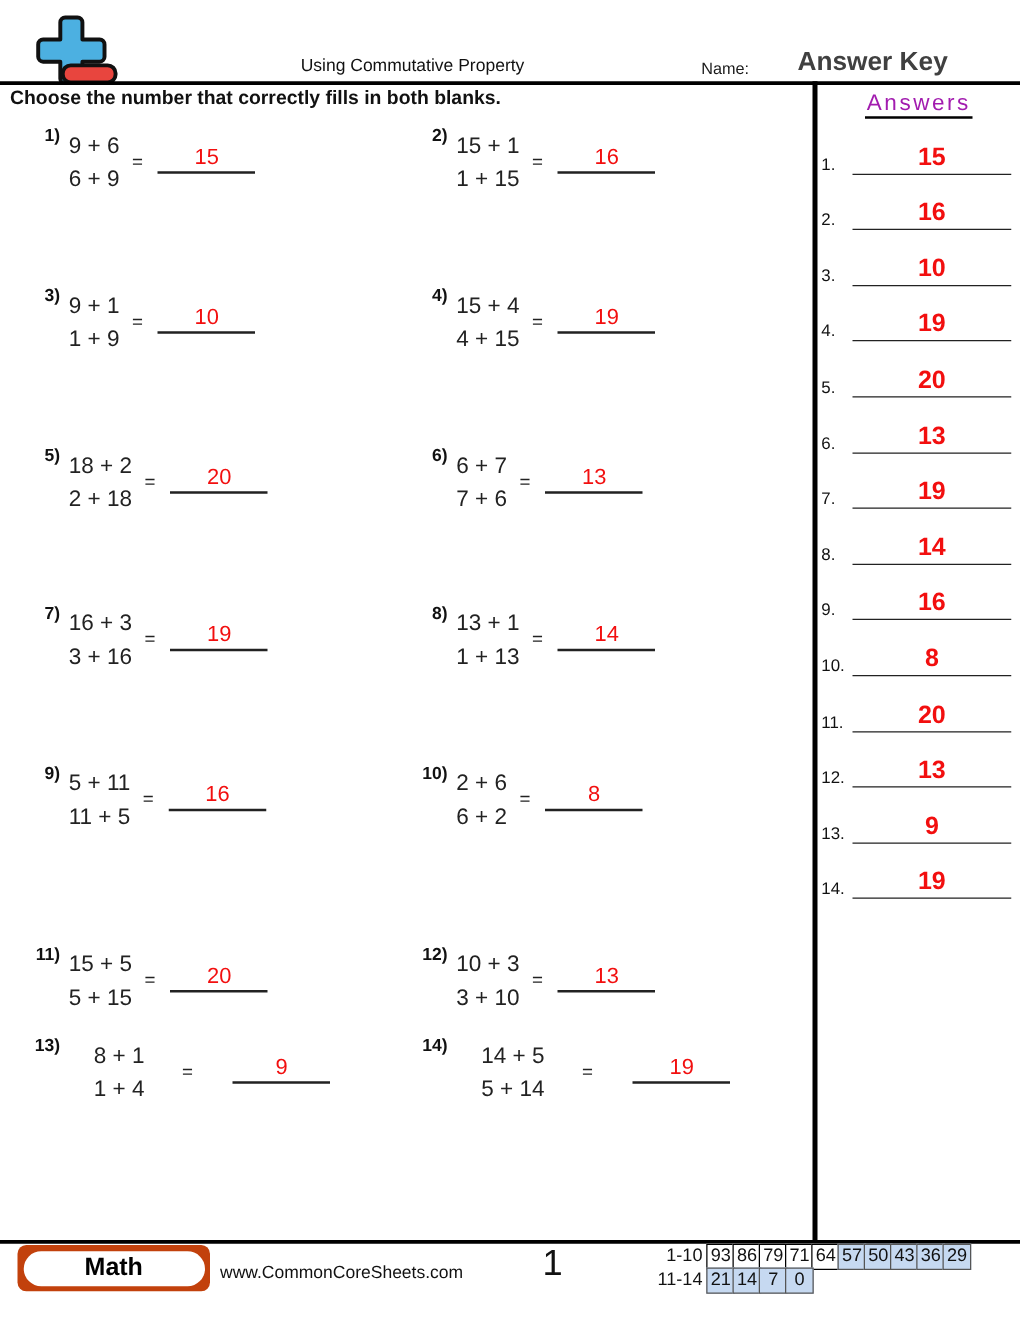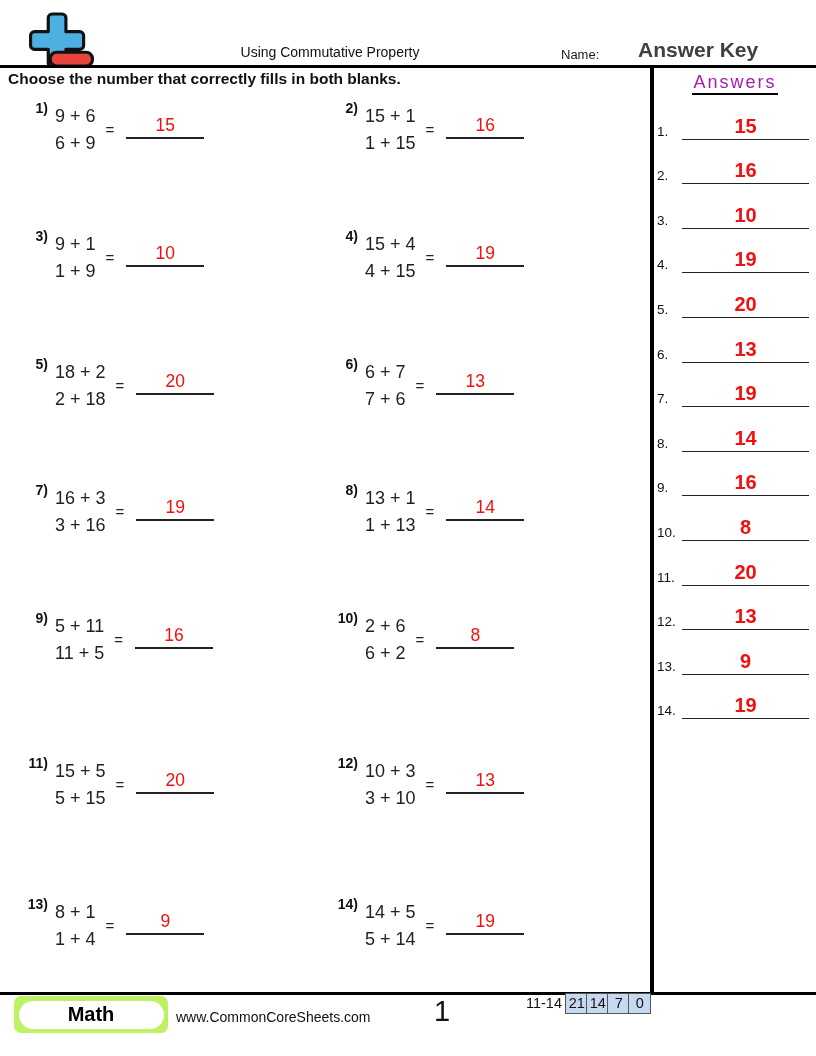--- a/index.html
+++ b/index.html
@@ -11,42 +11,42 @@
   .title { position:absolute; left:0; top:44px; width:660px; text-align:center; font-size:14px; color:#111; }
   .name-label { position:absolute; left:561px; top:47px; font-size:13px; }
   .name-value { position:absolute; left:622px; top:38px; font-size:21px; font-weight:bold; color:#404040;margin-left:16px; }
   .header-rule { position:absolute; left:0; top:65px; width:816px; height:2.5px; background:#000; }
   .instruction { position:absolute; left:8px; top:70px; font-size:15.5px; font-weight:bold; color:#111; }
 
   
   .problem { position:absolute; display:flex; align-items:flex-start; }
   .c1 { left:22px; } .c2 { left:332px; }
   .r1 { top:100px; } .r2 { top:228px; } .r3 { top:356px; } .r4 { top:482px; }
-  .r5 { top:610px; } .r6 { top:738px;margin-top:17px; } .r7 { top:896px; }
+  .r5 { top:610px; } .r6 { top:738px;margin-top:17px; } .r7 { top:828px;gap:20px; }
   .p-num { width:26px; text-align:right; font-weight:bold; font-size:14px; margin-right:7px; color:#111; }
   .p-expr { font-size:18px; line-height:27px; text-align:left; padding-top:3px; color:#222; }
   .p-eq { font-size:15px; margin:21px 12px 0 10px; color:#222; }
   .p-ans { margin-top:12px; width:78px; height:27px; border-bottom:2px solid #222;
            text-align:center; font-size:17.5px; line-height:26px; color:#f20f0f; }
 
   
   .divider { position:absolute; left:650px; top:65px; height:928px; width:3px;
              border-left:2.2px solid #000; border-right:2.2px solid #000; }
   .answers-title { position:absolute; left:658px; top:72px; width:154px; text-align:center; }
   .answers-title span { font-size:18px; font-weight:normal; letter-spacing:2px;
                         border-bottom:2.2px solid #000; padding:0 1px 1px; color:#a21caf; }
   .answers-list { position:absolute; left:657px; top:95px; width:156px; }
   .ans-row { height:44.6px; display:flex; align-items:flex-end; }
   .ans-label { width:25px; font-size:13.5px; padding-bottom:1px; color:#111; }
   .ans-line { flex:1; margin-right:4px; border-bottom:1.6px solid #222; text-align:center;
               font-size:20px; font-weight:bold; color:#f20f0f; line-height:25px; }
 
   
   .footer-rule { position:absolute; left:0; top:992px; width:816px; height:2.6px; background:#000; }
-  .badge { position:absolute; left:14px; top:996px; width:154px; height:37px; background:#bef264;
+  .badge { position:absolute; left:14px; top:996px; width:154px; height:37px; background:#c2410c;
            border-radius:7px; display:flex; align-items:center; justify-content:center; }
   .badge-pill { width:145px; height:28px; background:#fff; border-radius:15px;
                 display:flex; align-items:center; justify-content:center;
                 font-size:20px; font-weight:bold; color:#000; }
   .website { position:absolute; left:176px; top:1009px; font-size:14px; color:#111; }
   .page-num { position:absolute; left:402px; top:995px; width:80px; text-align:center; font-size:29px; color:#111; }
   .score { position:absolute; left:520px; top:995px; }
   .score-row { display:flex; height:21px; }
   .score-row.second { margin-top:-1.6px;align-items:center; }
   .score-label { width:47px; text-align:right; padding-right:5px; font-size:14.5px; line-height:21px; color:#111; }
@@ -262,20 +262,33 @@
 </div>
 
 <div class="footer-rule"></div>
 <div class="badge">
   <div class="badge-pill">Math</div>
 </div>
 <div class="website">www.CommonCoreSheets.com</div>
 <div class="page-num">1</div>
 
 <div class="score">
+  <div class="score-row">
+    <div class="score-label">1-10</div>
+    <div class="score-cell">93</div>
+    <div class="score-cell">86</div>
+    <div class="score-cell">79</div>
+    <div class="score-cell">71</div>
+    <div class="score-cell">64</div>
+    <div class="score-cell hl">57</div>
+    <div class="score-cell hl">50</div>
+    <div class="score-cell hl">43</div>
+    <div class="score-cell hl">36</div>
+    <div class="score-cell hl">29</div>
+  </div>
   <div class="score-row second">
     <div class="score-label">11-14</div>
     <div class="score-cell hl">21</div>
     <div class="score-cell hl">14</div>
     <div class="score-cell hl">7</div>
     <div class="score-cell hl">0</div>
   </div>
 </div>
 
 </body></html>

